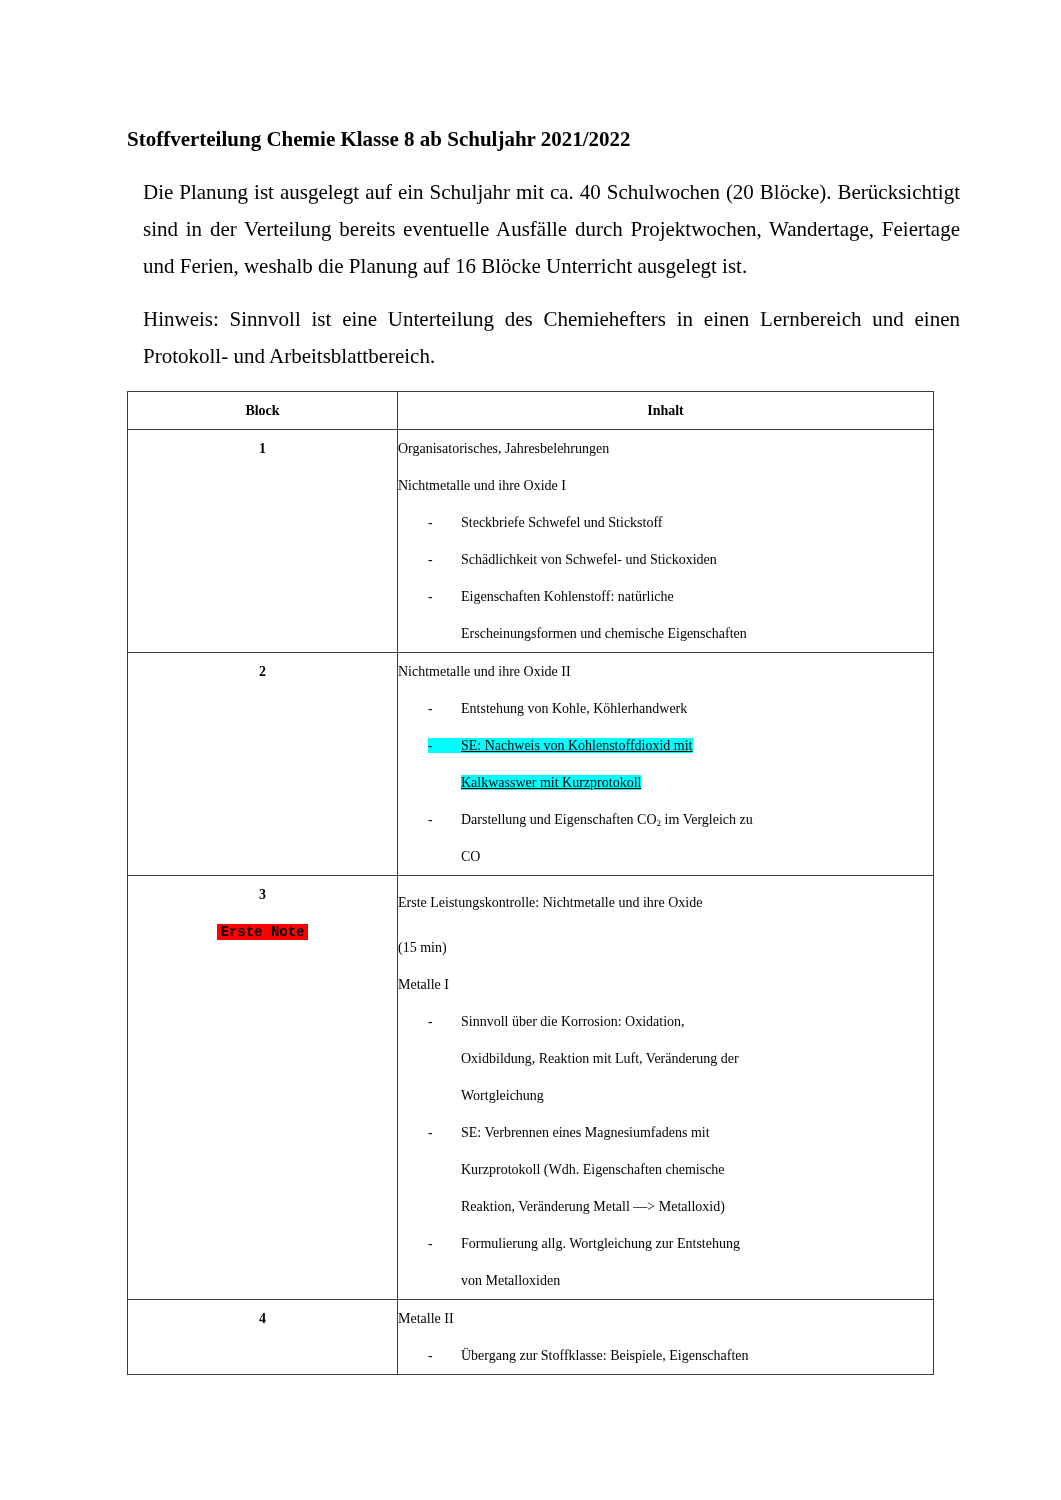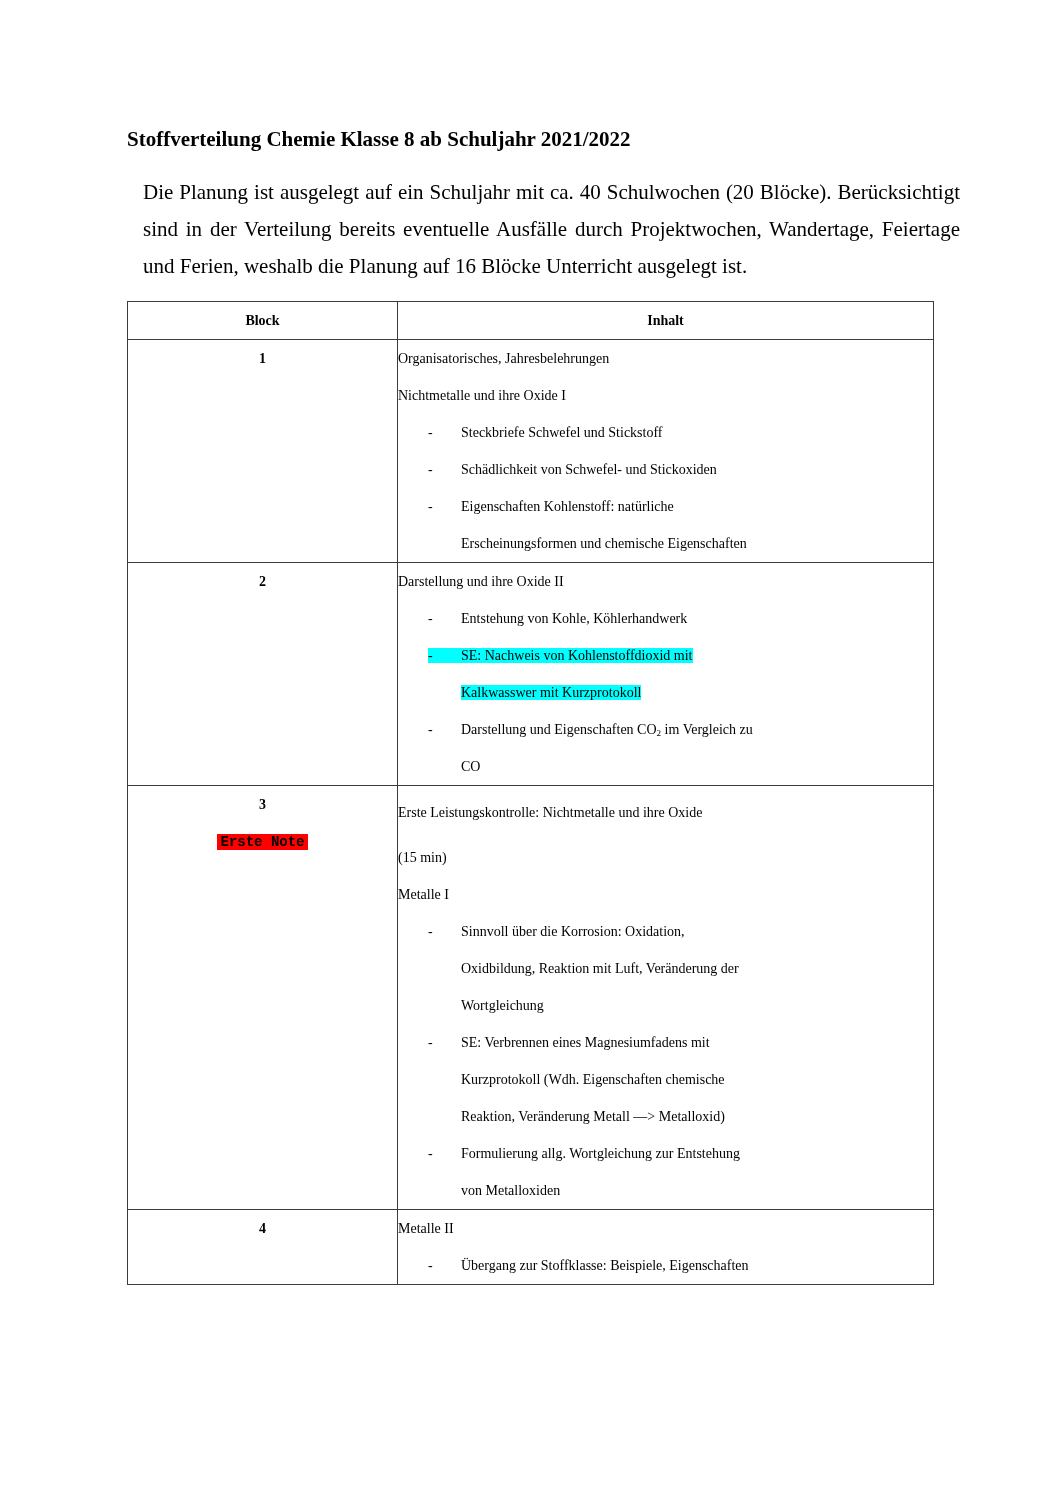--- a/index.html
+++ b/index.html
@@ -60,21 +60,21 @@
     padding: 0 6px 0 10px;
   }
   .line { white-space: normal; }
   .line.bullet { padding-left: 30px; }
   .line.hang   { padding-left: 63px; }
   .line.bold   { font-weight: normal; margin-top: 8px; }
   .dash {
     display: inline-block;
     width: 33px;
   }
-  .hl-cyan { background: var(--hl-cyan, #00ffff); }
+  .hl-cyan { background: var(--hl-cyan, #00ffff); text-decoration: underline; }
   .hl-red {
     background: var(--hl-red, #ff0000);
     padding: 0 3px;
     font-weight: bold;
     font-family: Liberation Mono, monospace;
   }
   sub {
     font-size: 0.65em;
     line-height: 0;
     vertical-align: baseline;
@@ -83,20 +83,21 @@
   }
 </style>
 </head>
 <body>
 
 <div class="page">
 
   <h1 class="title">Stoffverteilung Chemie Klasse 8 ab Schuljahr 2021/2022</h1>
 
   <p class="para">Die Planung ist ausgelegt auf ein Schuljahr mit ca. 40 Schulwochen (20 Blöcke). Berücksichtigt sind in der Verteilung bereits eventuelle Ausfälle durch Projektwochen, Wandertage, Feiertage und Ferien, weshalb die Planung auf 16 Blöcke Unterricht ausgelegt ist.</p>
+  <p class="para">Hinweis: Sinnvoll ist eine Unterteilung des Chemiehefters in einen Lernbereich und einen Protokoll- und Arbeitsblattbereich.</p>
 
   <table class="schedule">
     <thead>
       <tr>
         <th class="col-block">Block</th>
         <th class="col-inhalt">Inhalt</th>
       </tr>
     </thead>
     <tbody>
         <tr>
@@ -110,21 +111,21 @@
             <div class="line bullet"><span class="dash">-</span><span class="txt"><span>Schädlichkeit von Schwefel- und Stickoxiden</span></span></div>
             <div class="line bullet"><span class="dash">-</span><span class="txt"><span>Eigenschaften Kohlenstoff: natürliche</span></span></div>
             <div class="line hang"><span class="txt"><span>Erscheinungsformen und chemische Eigenschaften</span></span></div>
           </td>
         </tr>
         <tr>
           <td class="block-cell">
             <div class="line"><span>2</span></div>
           </td>
           <td class="content-cell">
-            <div class="line flush"><span class="txt"><span>Darstellung und ihre Oxide II</span></span></div>
+            <div class="line flush"><span class="txt"><span>Nichtmetalle und ihre Oxide II</span></span></div>
             <div class="line bullet"><span class="dash">-</span><span class="txt"><span>Entstehung von Kohle, Köhlerhandwerk</span></span></div>
             <div class="line bullet"><span class="hl-cyan"><span class="dash">-</span><span class="txt"><span>SE: Nachweis von Kohlenstoffdioxid mit</span></span></span></div>
             <div class="line hang"><span class="hl-cyan"><span class="txt"><span>Kalkwasswer mit Kurzprotokoll</span></span></span></div>
             <div class="line bullet"><span class="dash">-</span><span class="txt"><span>Darstellung und Eigenschaften CO</span><sub>2</sub><span> im Vergleich zu</span></span></div>
             <div class="line hang"><span class="txt"><span>CO</span></span></div>
           </td>
         </tr>
         <tr>
           <td class="block-cell">
             <div class="line"><span>3</span></div>

